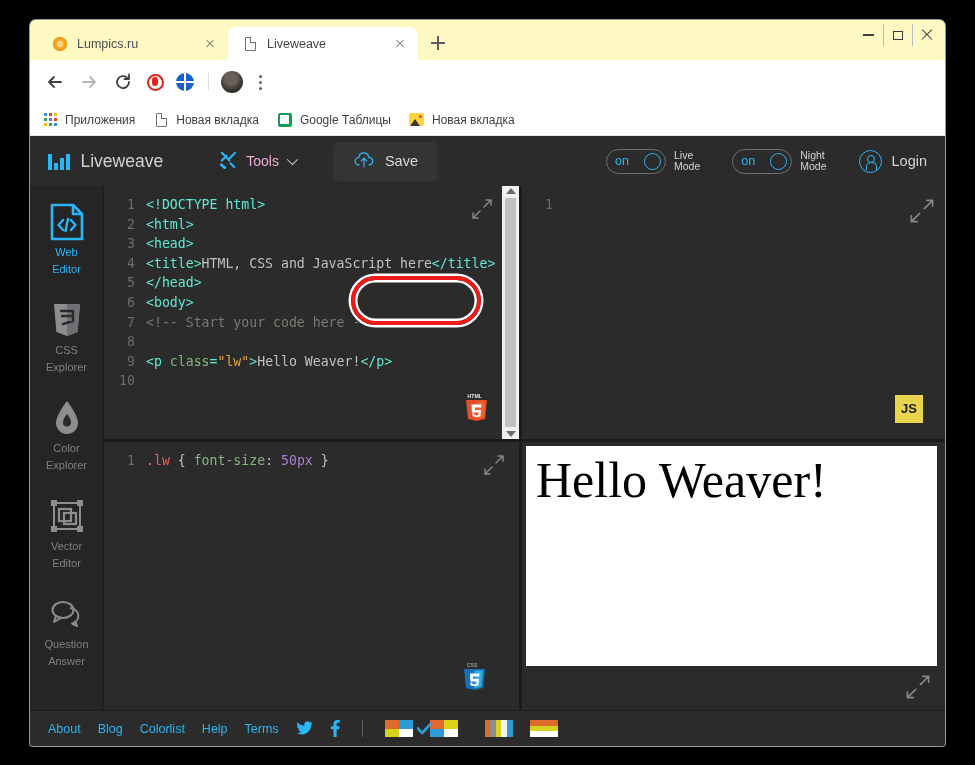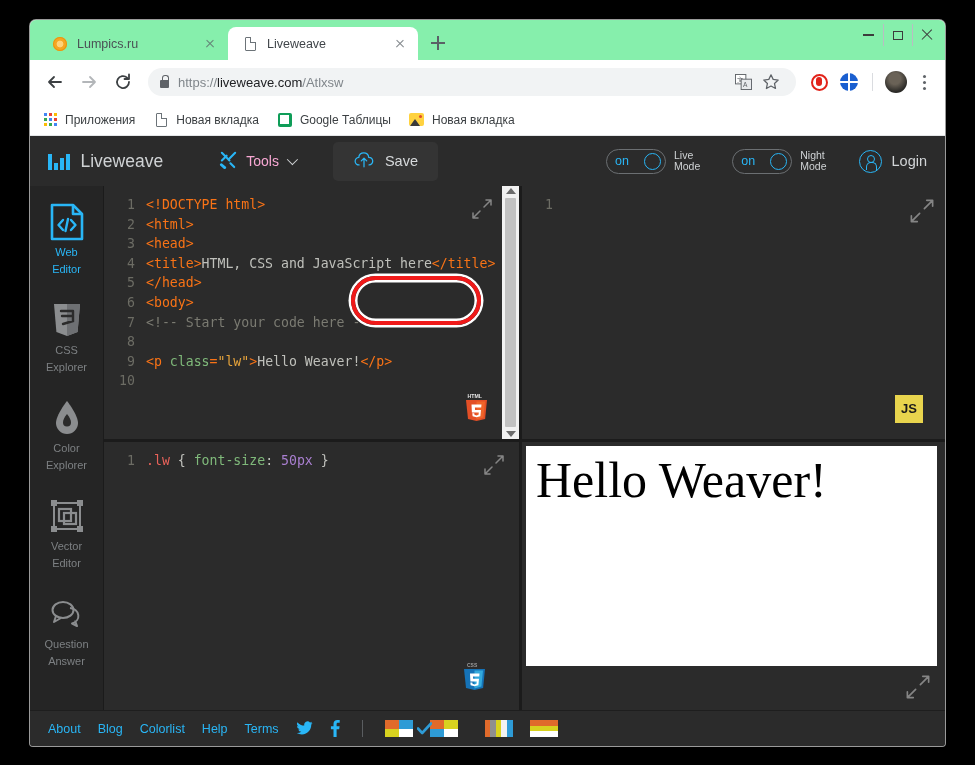--- a/index.html
+++ b/index.html
@@ -18,21 +18,21 @@
     background: #fff;
     border-radius: 6px 6px 3px 3px;
     overflow: hidden;
     box-shadow: 0 0 0 1px #9a9a9a;
   }
 
   
   .tabstrip {
     position: relative;
     height: 40px;
-    background: #86efac;
+    background: #fef9c3;
     display: flex;
     align-items: flex-end;
     padding-left: 8px;
   }
   .tab {
     position: relative;
     height: 33px;
     display: flex;
     align-items: center;
     gap: 9px;
@@ -359,21 +359,21 @@
   .line { display: flex; }
   .gutter {
     width: 42px; flex: 0 0 42px;
     text-align: right;
     padding-right: 11px;
     color: #6c6c64;
     user-select: none;
   }
   .ltext { white-space: pre-wrap; color: #bfc0bb; }
 
-  .c-tag { color: #f97316; margin-top: 16px; }
+  .c-tag { color: #5eead4; margin-top: 16px; }
   .c-attr { color: #7fb97a; }
   .c-str { color: #e5a33b; }
   .c-com { color: #7b7b72; }
   .c-sel { color: #e8625a; }
   .c-prop { color: #7fb97a; }
   .c-val { color: #a97fd0; }
   .c-plain { color: #bfc0bb; }
 
   .expand {
     position: absolute; right: 26px; top: 12px;
@@ -488,39 +488,20 @@
           <path d="M4 10h12M11 5l5 5-5 5" stroke="#b3b6b9" stroke-width="1.8" fill="none" stroke-linecap="round" stroke-linejoin="round"></path>
         </svg>
     </div>
     <div class="navbtn">
       <svg width="20" height="20" viewBox="0 0 20 20">
           <path d="M16 10a6 6 0 1 1-1.9-4.3" stroke="#3c4043" stroke-width="1.8" fill="none" stroke-linecap="round"></path>
           <path d="M16 2.5V7h-4.5" stroke="#3c4043" stroke-width="1.8" fill="none" stroke-linecap="round" stroke-linejoin="round"></path>
         </svg>
     </div>
 
-    <div class="omnibox">
-      <span class="lock"></span>
-      <span><span class="url-dim">https://</span><span class="url-strong">liveweave.com</span><span class="url-dim">/Atlxsw</span></span>
-      <span class="om-right">
-        <span class="ext-icon">
-          <svg width="17" height="16" viewBox="0 0 18 17">
-              <rect x="0.5" y="0.5" width="11" height="10" fill="#fff" stroke="#5f6368"></rect>
-              <text x="2" y="8" font-size="7" fill="#5f6368" font-family="Liberation Sans">文</text>
-              <rect x="6.5" y="5.5" width="11" height="11" fill="#e8eaed" stroke="#5f6368"></rect>
-              <text x="8.5" y="14" font-size="7" fill="#5f6368" font-family="Liberation Sans">A</text>
-            </svg>
-        </span>
-        <span class="ext-icon">
-          <svg width="18" height="18" viewBox="0 0 20 20">
-              <path d="M10 2l2.4 5.1 5.6.7-4.1 3.9 1.1 5.5L10 14.5 4.9 17.2 6 11.7 2 7.8l5.6-.7z" fill="none" stroke="#5f6368" stroke-width="1.4" stroke-linejoin="round"></path>
-            </svg>
-        </span>
-      </span>
-    </div>
 
     <div class="ext-icon">
         <span class="ext-opera"></span>
       </div>
     <div class="ext-icon">
         <span class="ext-globe"></span>
       </div>
     <div class="sep-v"></div>
     <div class="ext-icon">
         <span class="avatar"></span>

